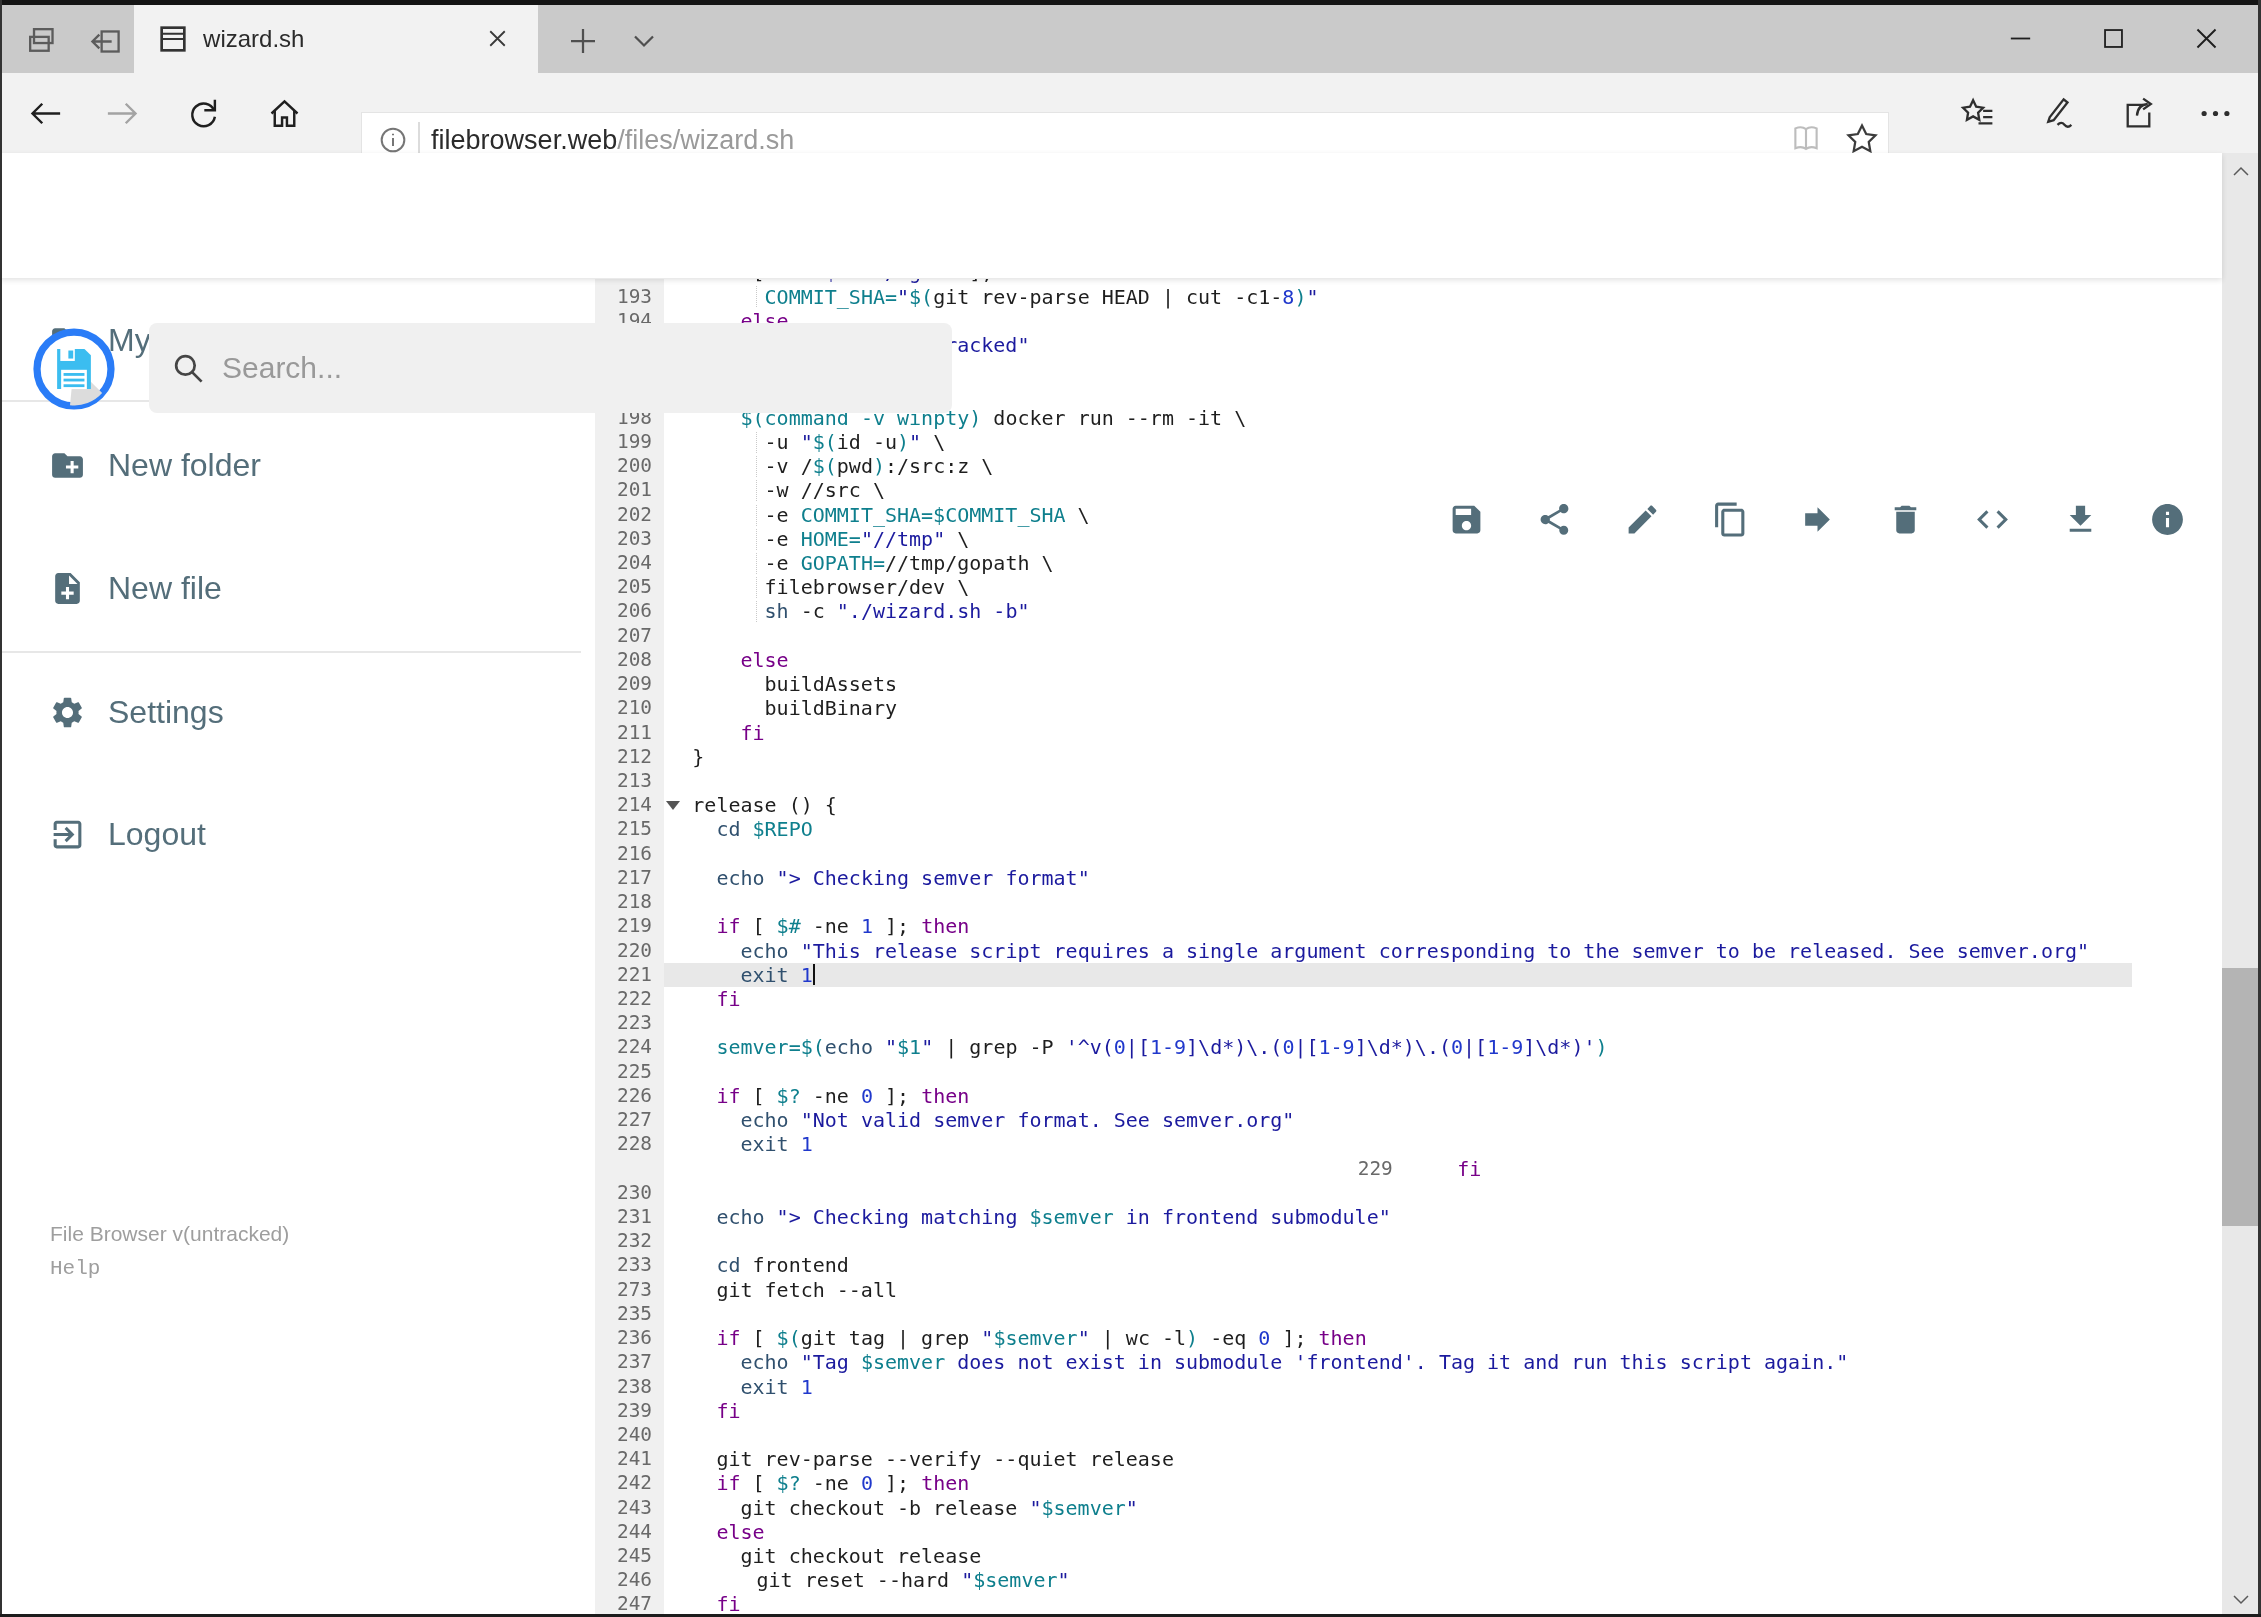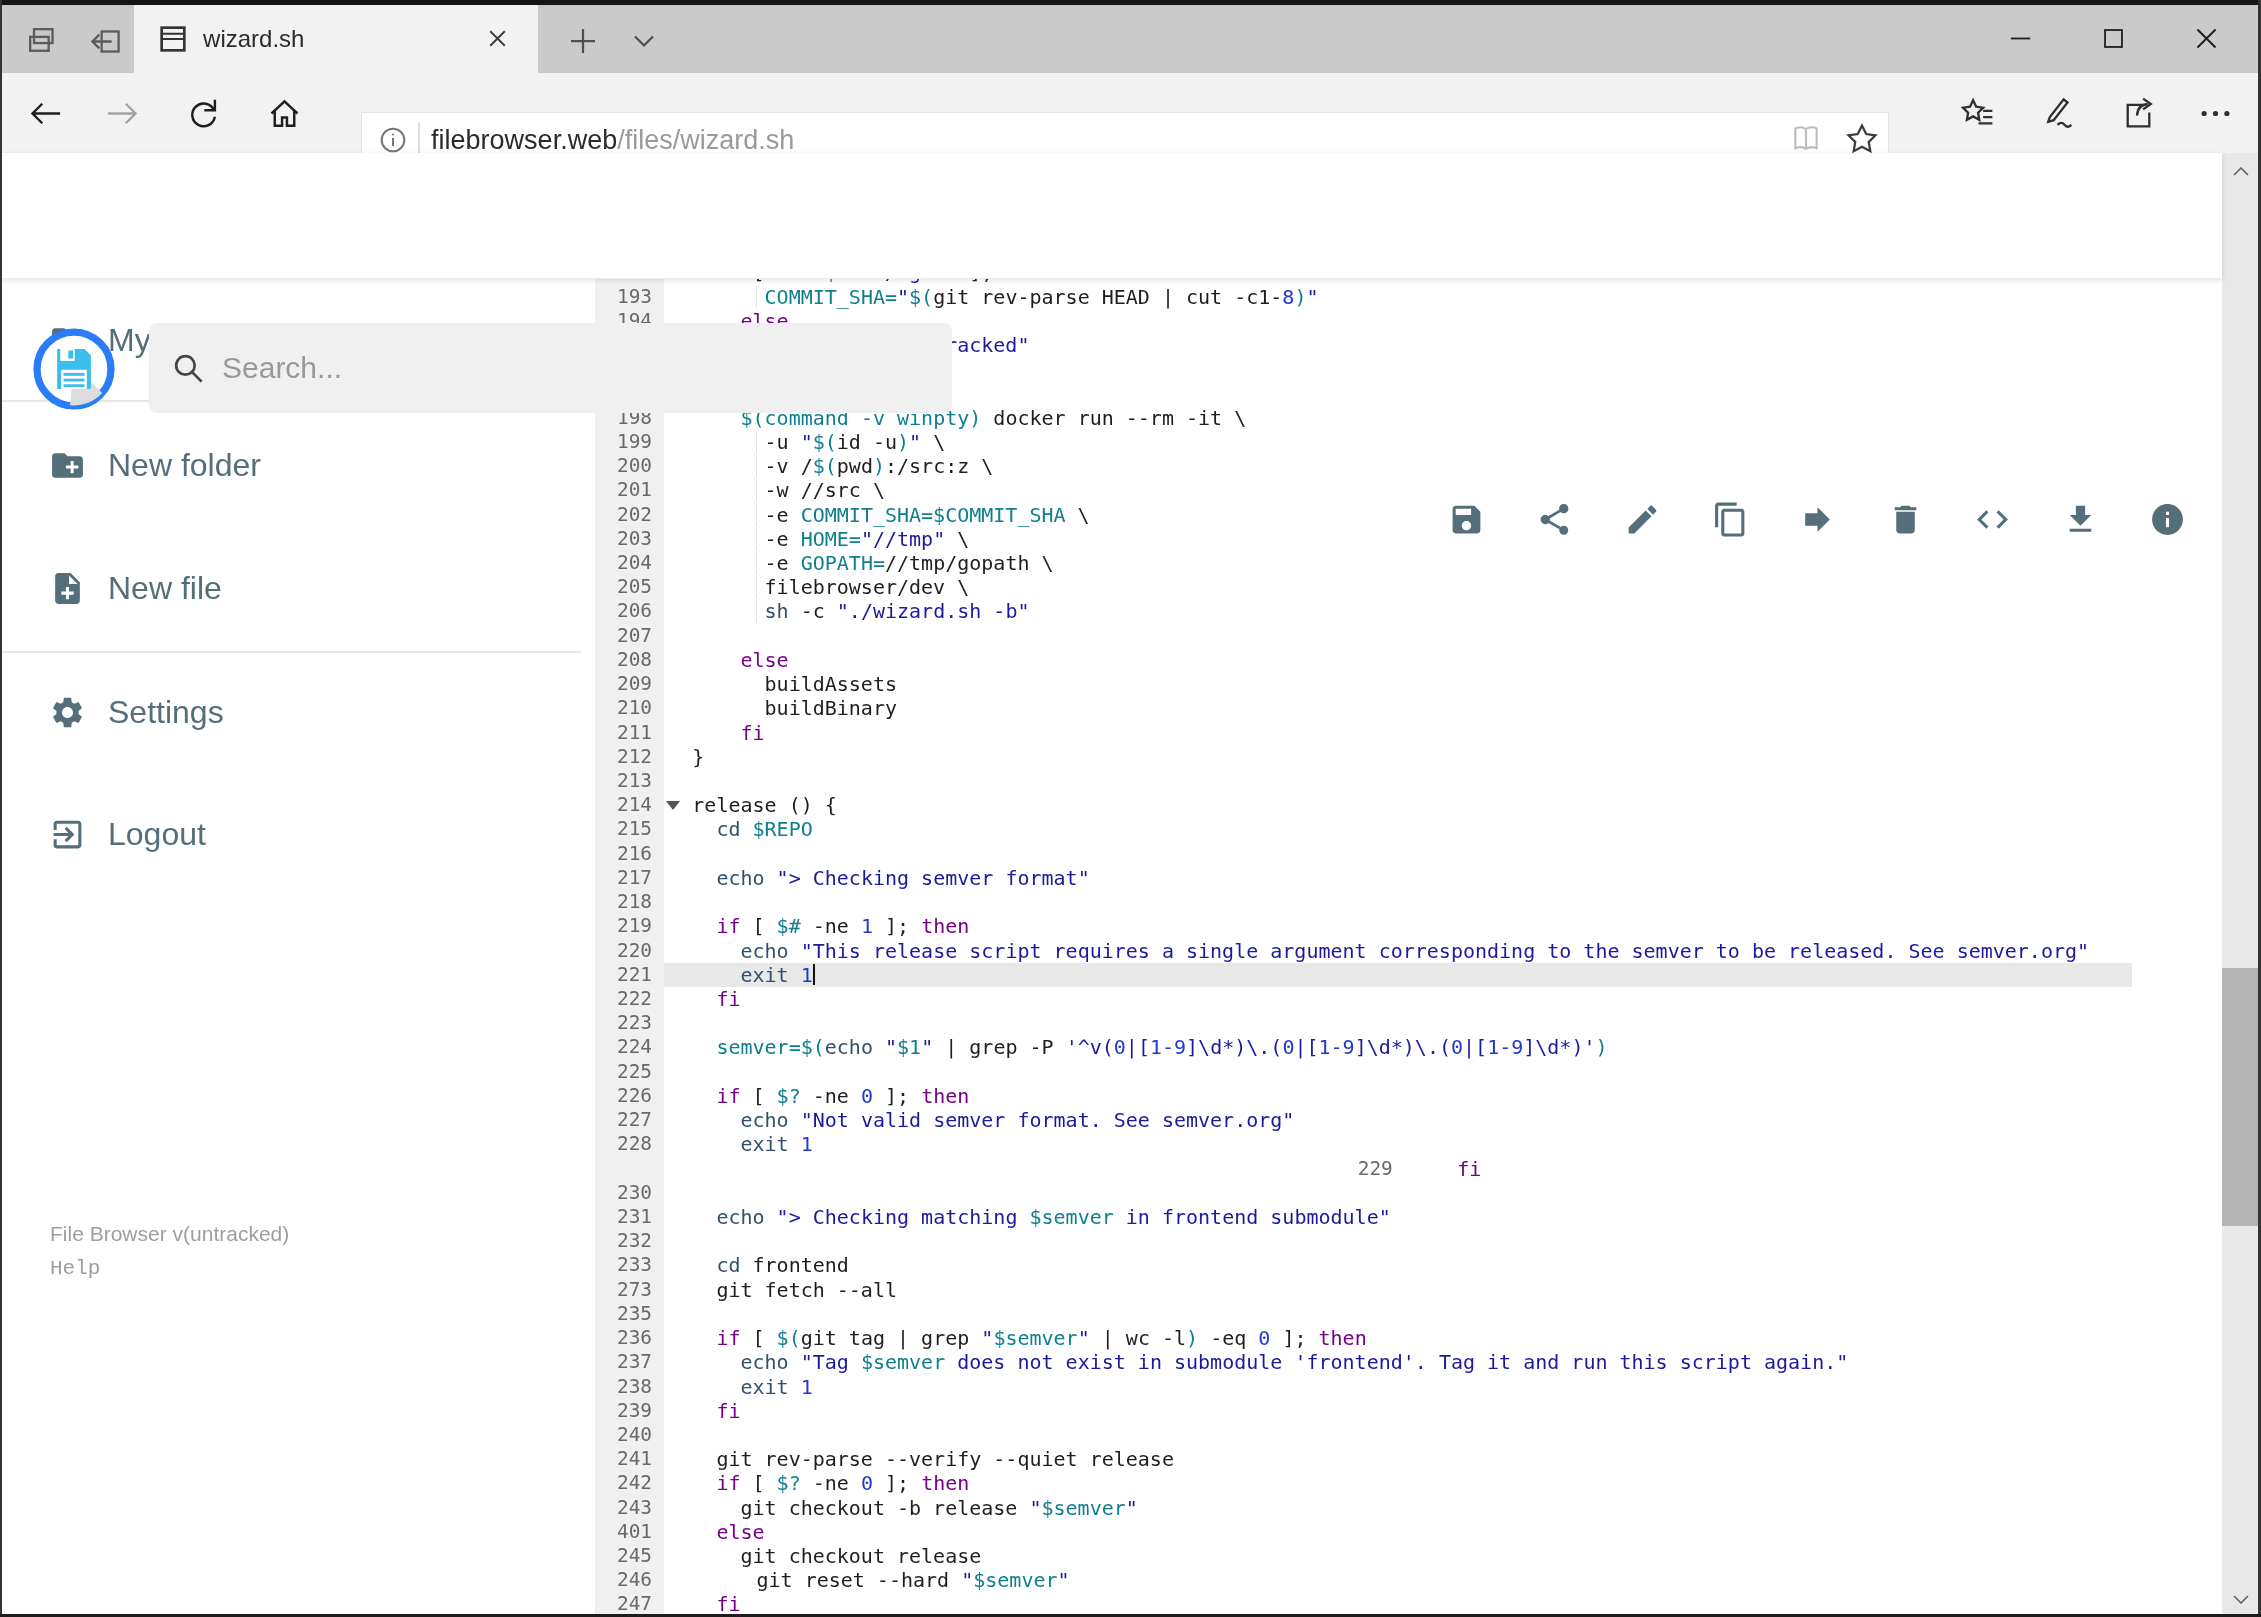--- a/index.html
+++ b/index.html
@@ -541,21 +541,21 @@
       </div>
       <div class="cl" style="top: 1192px;">
         <span class="num">242</span>
         <pre><span>  </span><span class="tok-k">if</span><span> [ </span><span class="tok-v">$?</span><span> -ne </span><span class="tok-n">0</span><span> ]; </span><span class="tok-k">then</span></pre>
       </div>
       <div class="cl" style="top: 1217px;">
         <span class="num">243</span>
         <pre><span>    git checkout -b release </span><span class="tok-s">"</span><span class="tok-v">$semver</span><span class="tok-s">"</span></pre>
       </div>
       <div class="cl" style="top: 1241px;">
-        <span class="num">401</span>
+        <span class="num">244</span>
         <pre><span>  </span><span class="tok-k">else</span></pre>
       </div>
       <div class="cl" style="top: 1265px;">
         <span class="num">245</span>
         <pre><span>    git checkout release</span></pre>
       </div>
       <div class="cl" style="top: 1289px; gap: 16px;">
         <span class="num">246</span>
         <pre><span>    git reset --hard </span><span class="tok-s">"</span><span class="tok-v">$semver</span><span class="tok-s">"</span></pre>
       </div>

